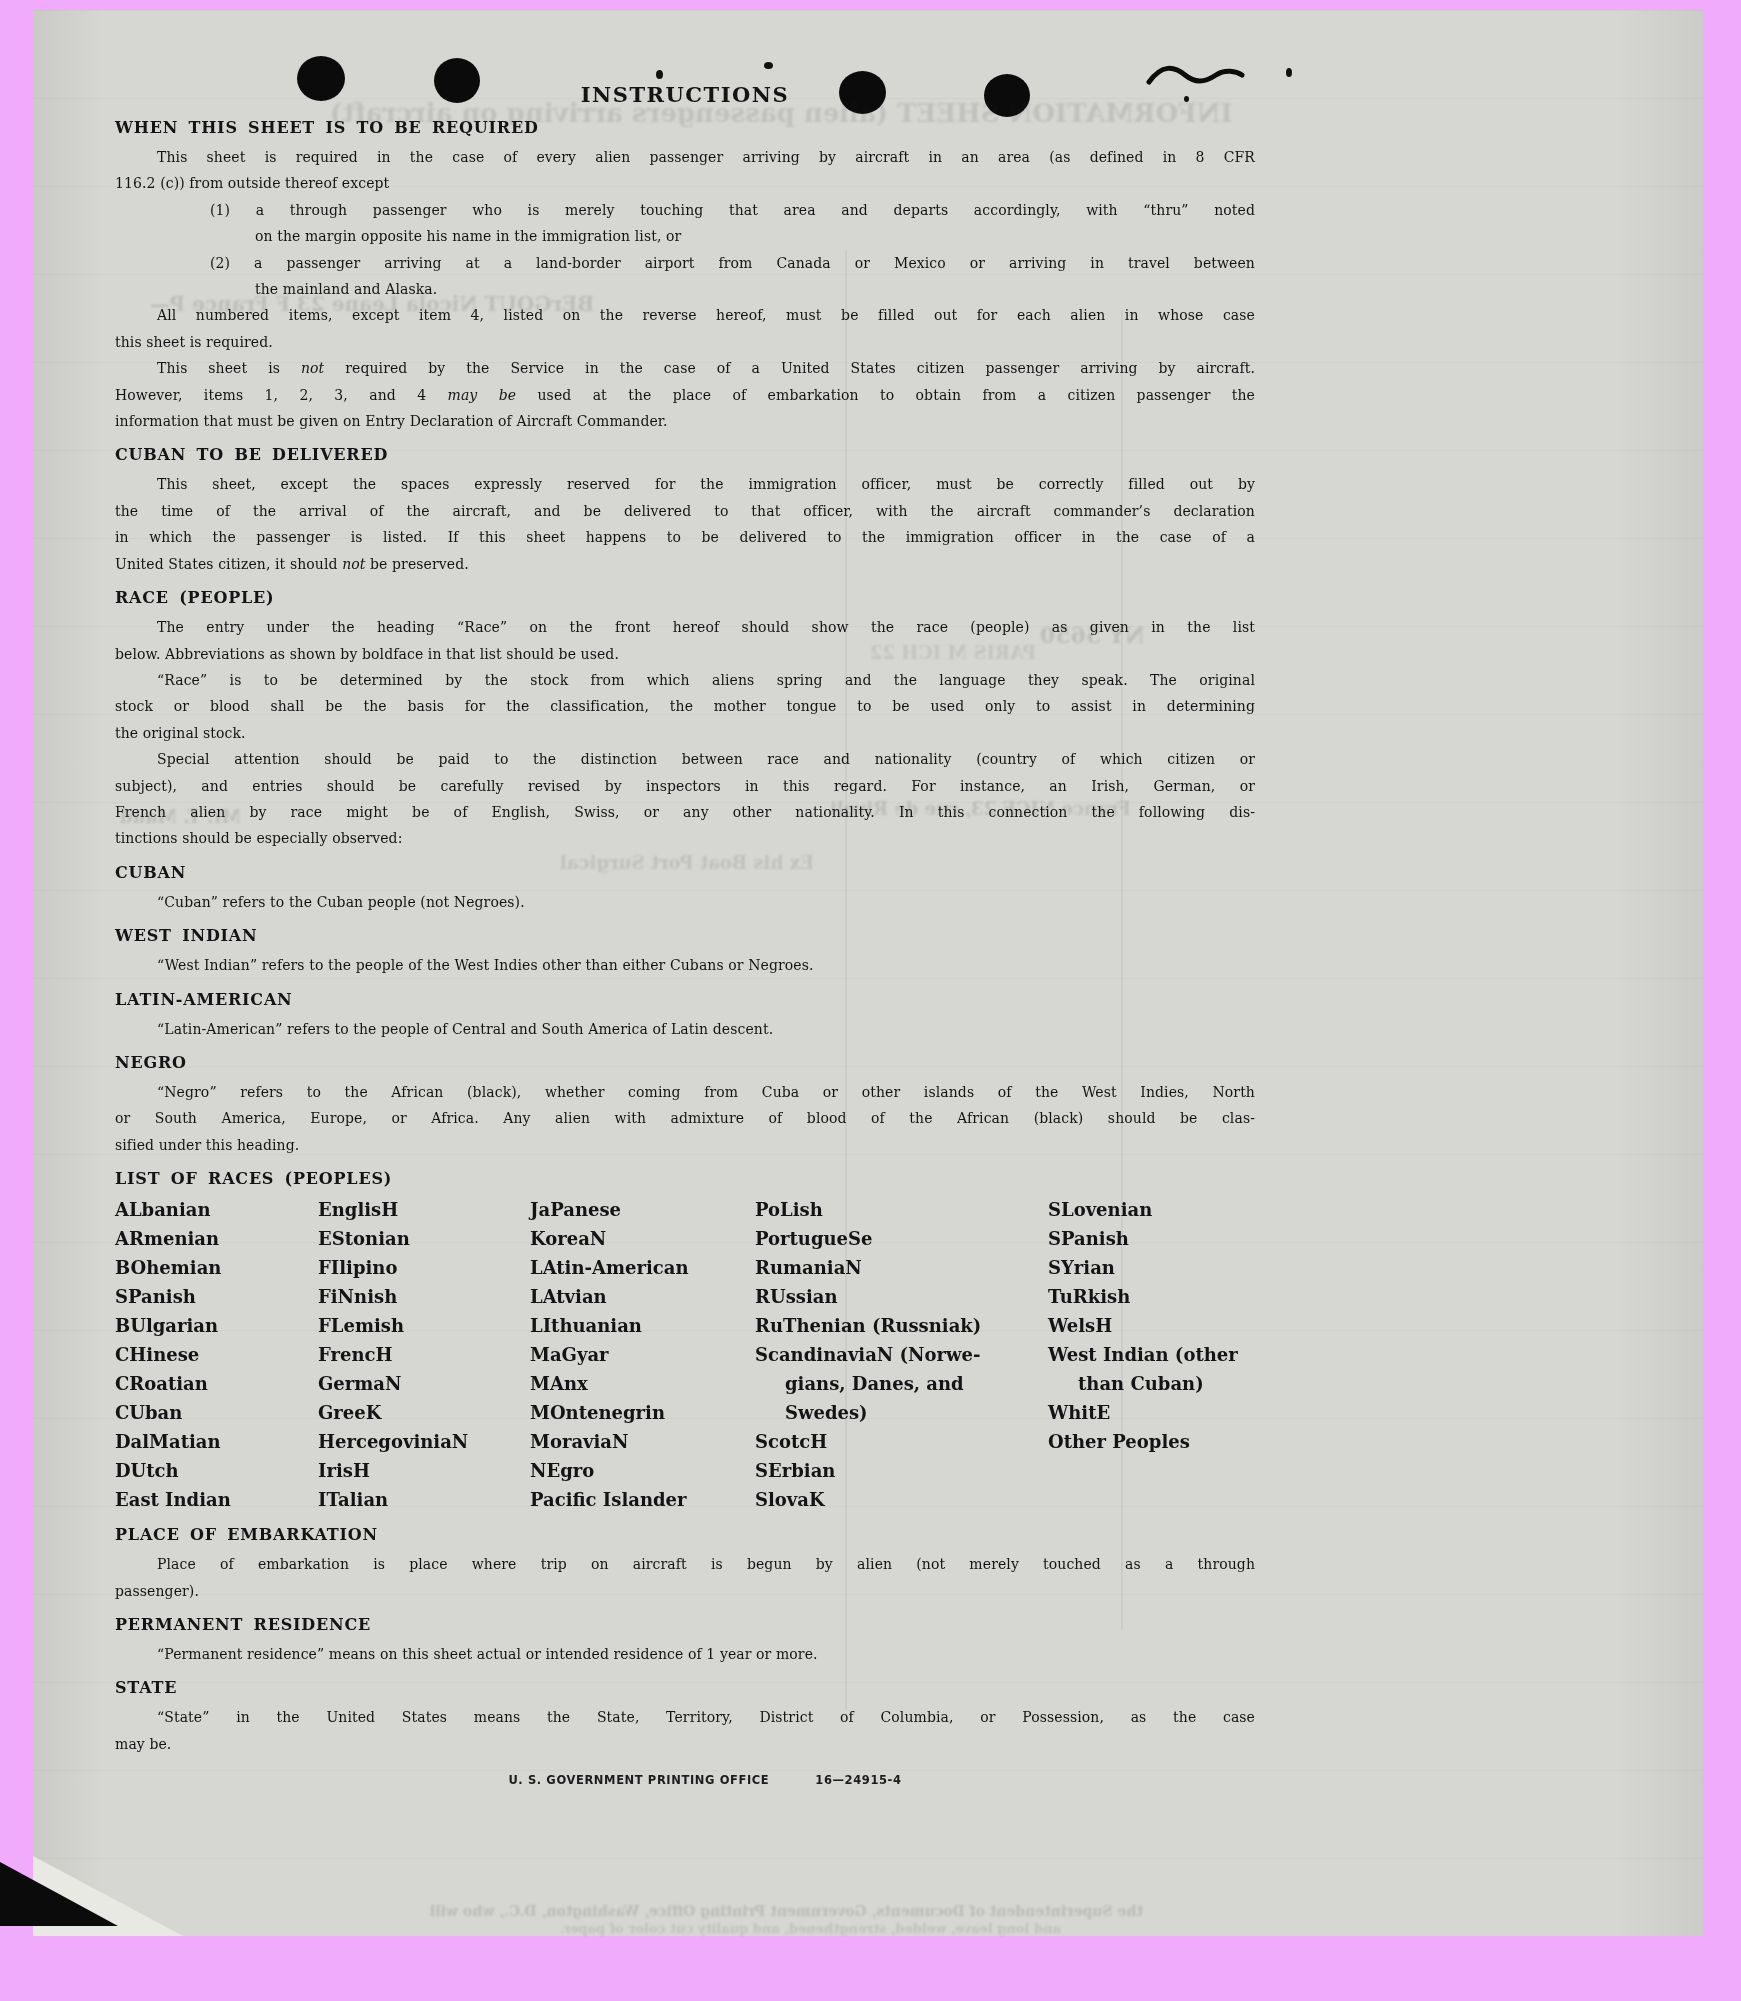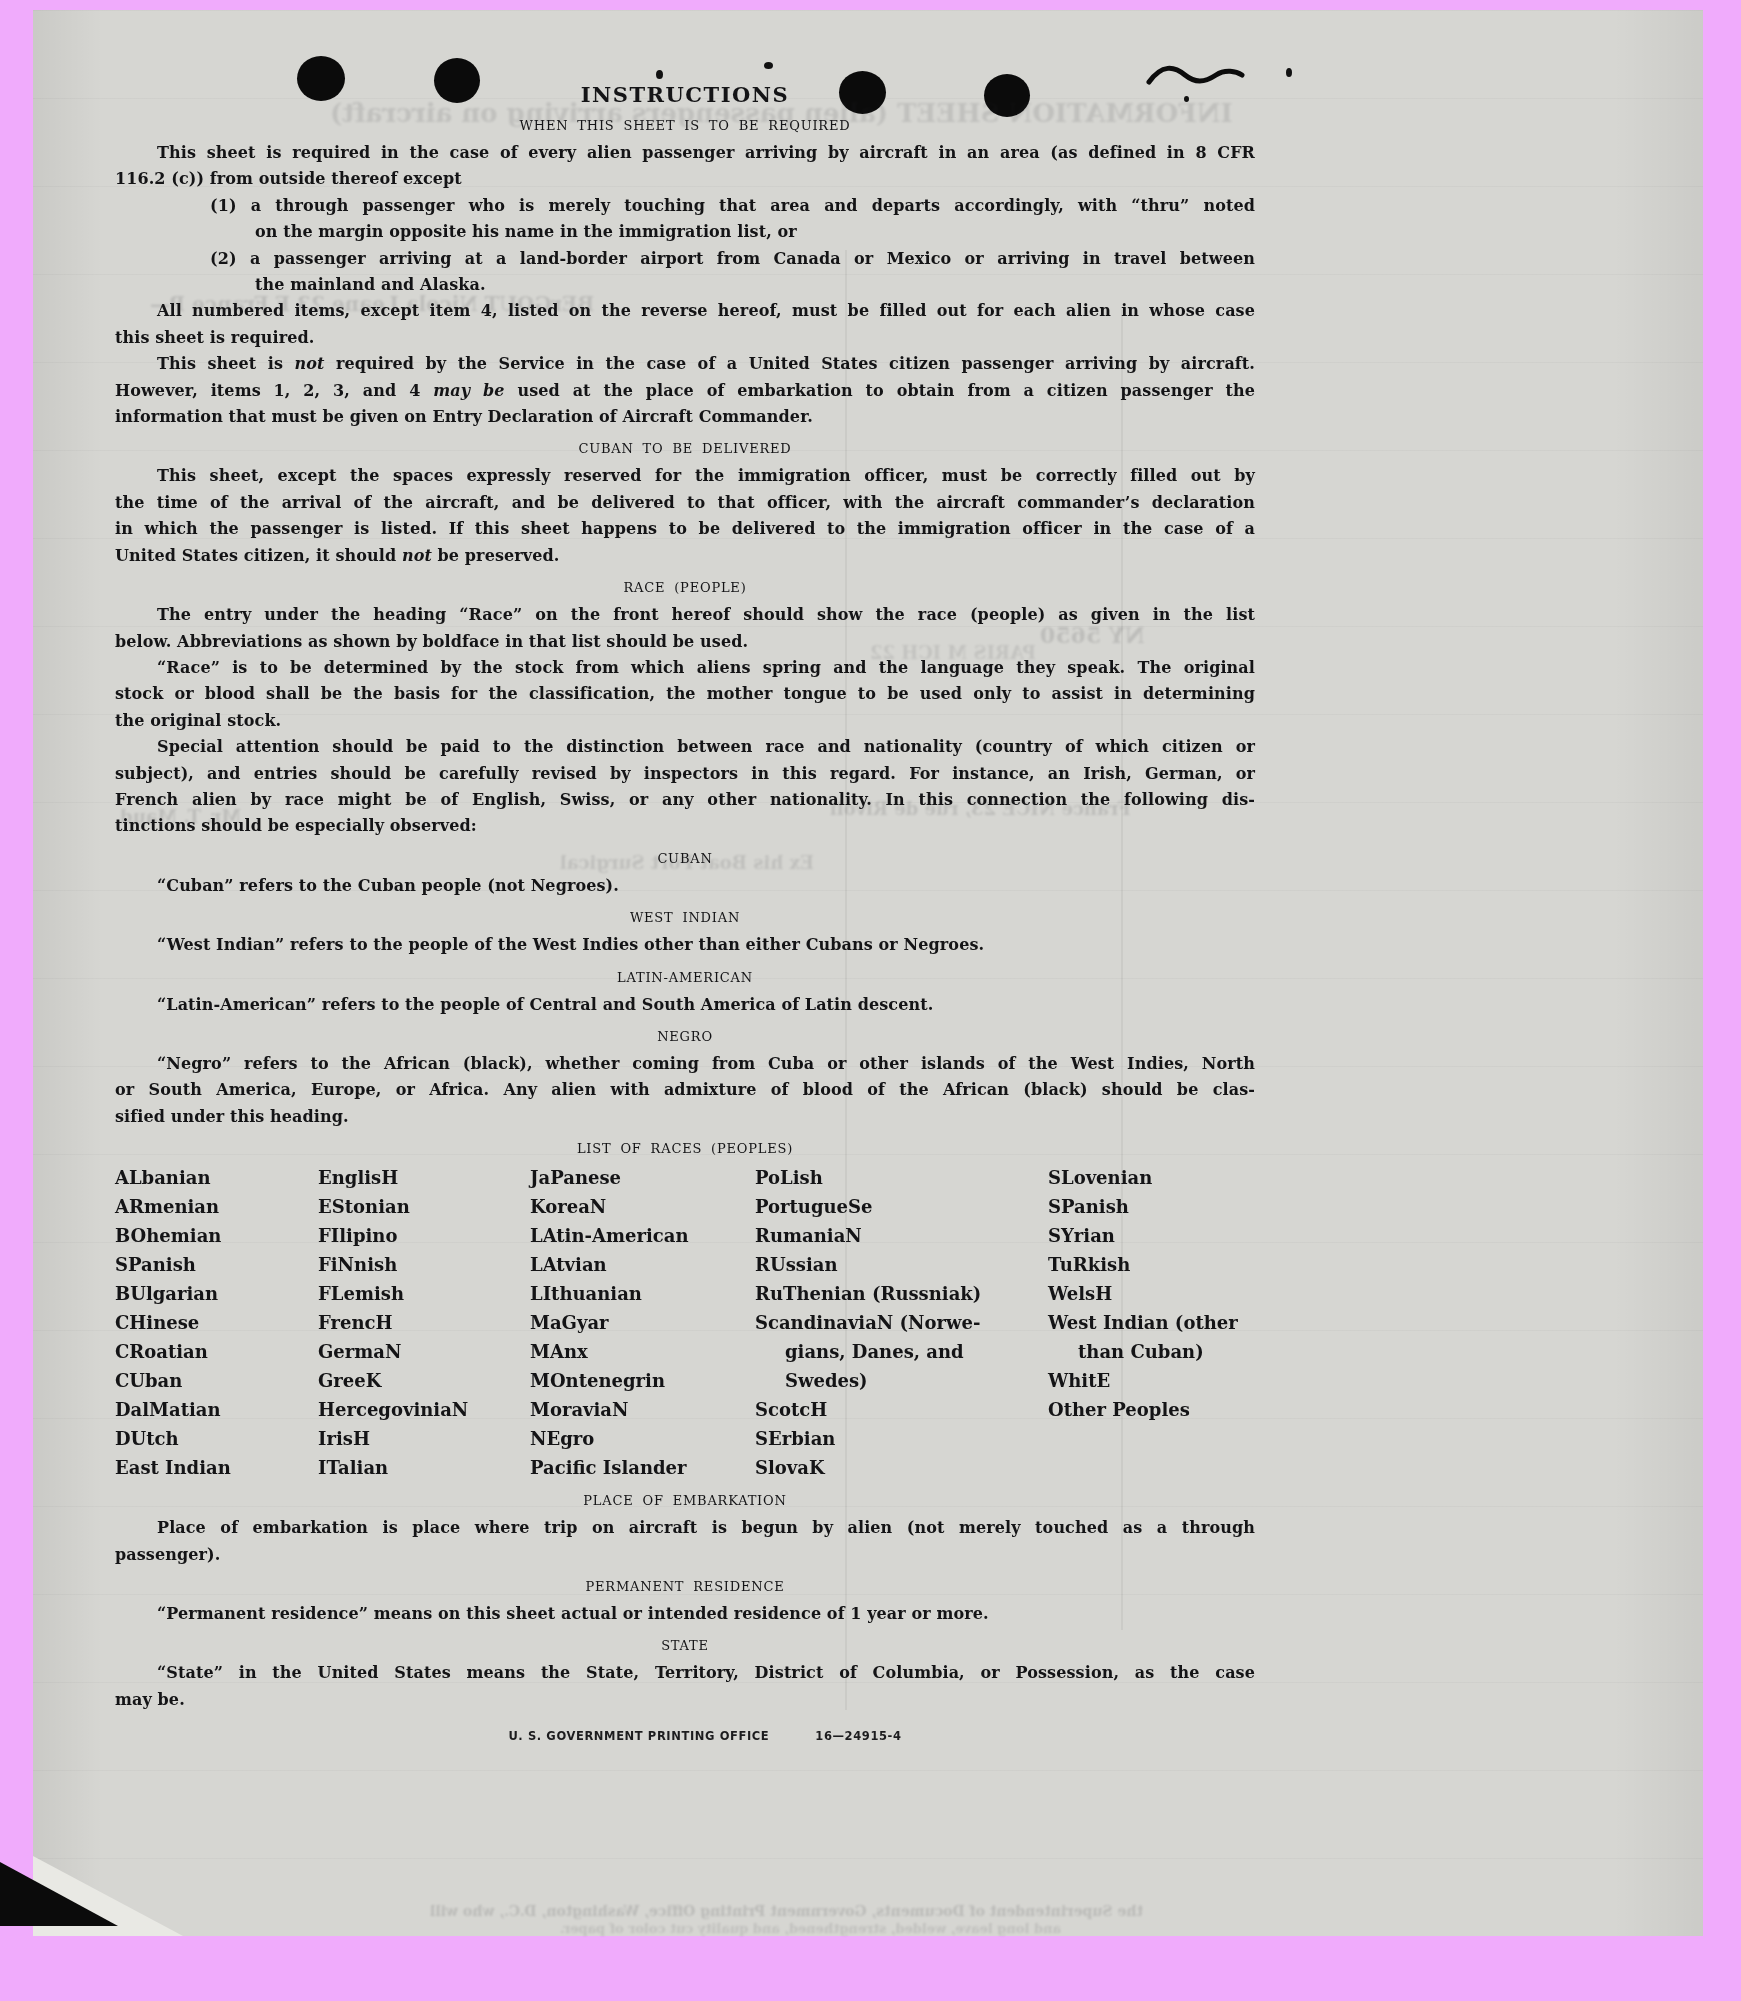--- a/index.html
+++ b/index.html
@@ -5,22 +5,22 @@
   html,body { margin:0; padding:0; background:#070707; }
   .stage { position:relative; width:1741px; height:2001px; background:#f0abfc; overflow:hidden;
            font-family:"DejaVu Serif", serif; }
   .paper { position:absolute; left:33px; top:10px; width:1670px; height:1926px;
            background:
              linear-gradient(90deg, rgba(0,0,0,0.06), rgba(0,0,0,0) 70px, rgba(0,0,0,0) 1580px, rgba(0,0,0,0.05)),
              repeating-linear-gradient(180deg, rgba(40,40,40,0.035) 0 1px, rgba(0,0,0,0) 1px 88px),
              #d6d6d2; }
   .content { position:absolute; left:82px; top:72px; width:1140px; color:#141416; }
   .doc-title { text-align:center; font-size:21px; font-weight:700; letter-spacing:1.5px; margin:0 0 7px 0; }
-  .sec-h { text-align:center; font-size:13px; font-weight:400; letter-spacing:0.8px; word-spacing:4px; margin:11px 0 7px 0; }
-  .ln { font-size:16px; line-height:26.4px; font-weight:700; letter-spacing:0.1px; }
+  .sec-h { text-align:left; font-size:16px; font-weight:700; letter-spacing:0.8px; word-spacing:4px; margin:11px 0 7px 0; }
+  .ln { font-size:14px; line-height:26.4px; font-weight:400; letter-spacing:0.1px; }
   .ln.j { text-align:justify; text-align-last:justify; }
   .ln.i1 { text-indent:42px; }
   .ln.i2 { margin-left:95px; }
   .ln.i3 { margin-left:140px; }
   .races { display:flex; margin:2px 0 0 0; }
   .race-col { flex:0 0 auto; }
   .race-col.c0{width:203px}.race-col.c1{width:212px}.race-col.c2{width:225px}.race-col.c3{width:293px}.race-col.c4{width:207px}
   .race-item { font-size:18px; line-height:29px; font-weight:700; }
   .race-item.cont { padding-left:30px; }
   .footer { margin-top:16px; text-align:center; font-family:"DejaVu Sans", sans-serif;

